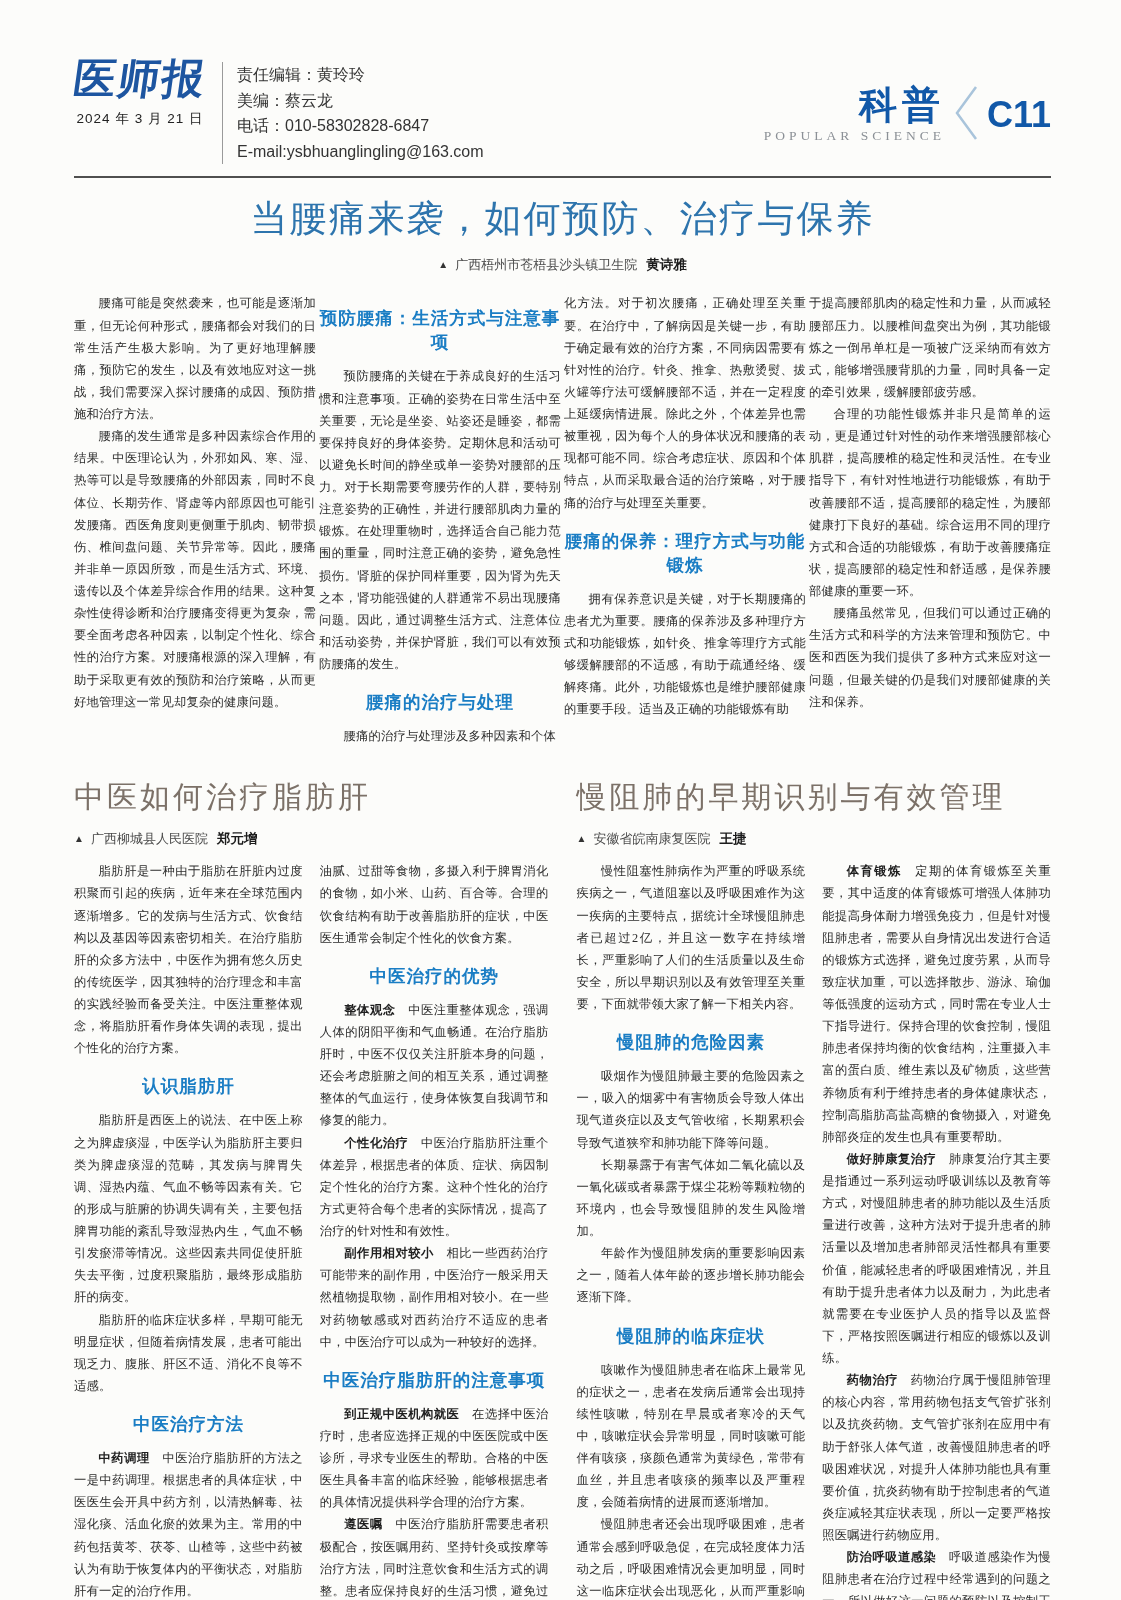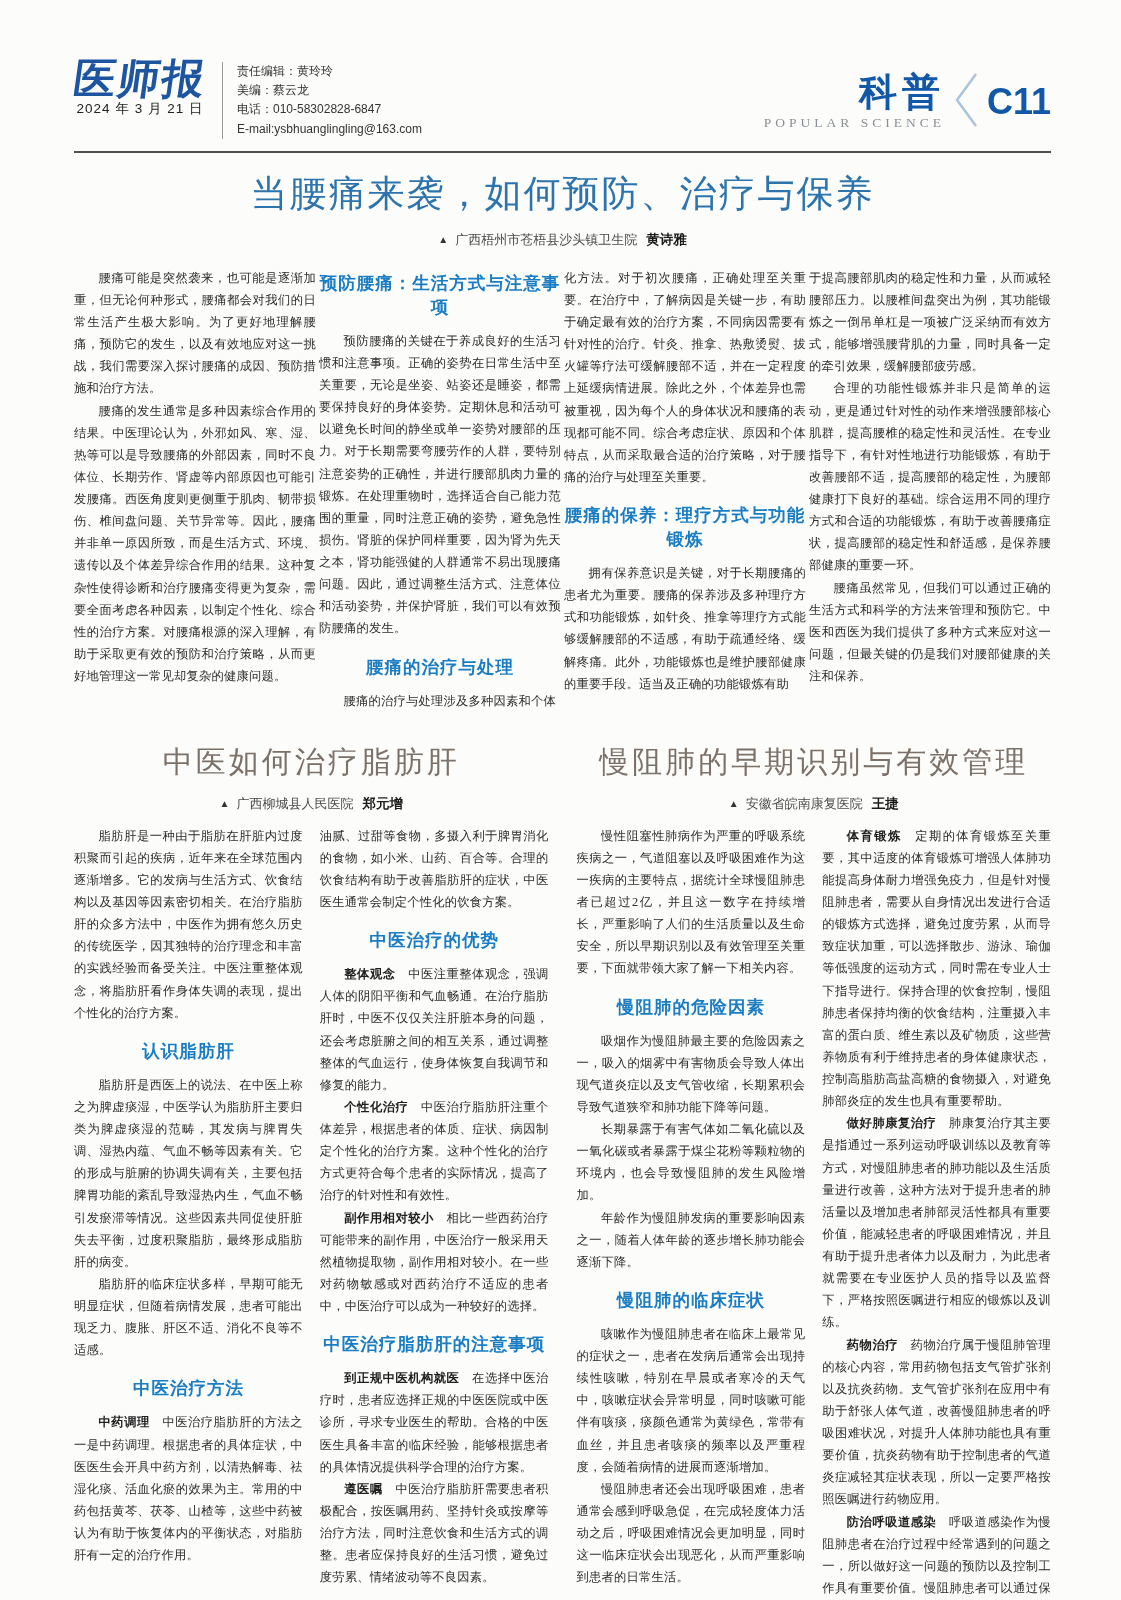--- a/index.html
+++ b/index.html
@@ -11,23 +11,23 @@
   }
   .page { box-sizing:border-box; width:1121px; height:1600px; padding:58px 70px 0 74px; }
 
   
   .masthead { display:flex; align-items:stretch; border-bottom:2px solid #4f4f4f; padding-bottom:12px; }
   .logo-block { display:flex; flex-direction:column; align-items:center; margin-right:16px; }
   .logo {
     font-family:"DejaVu Serif", serif; font-weight:bold; color:#1d55a0;
     font-size:42px; line-height:1; transform:skewX(-8deg); letter-spacing:2px;
   }
-  .issue-date { font-size:13.5px; color:#222; letter-spacing:1px; white-space:nowrap; }
+  .issue-date { font-size:13.5px; margin-top:10px; color:#222; letter-spacing:1px; white-space:nowrap; }
   .v-divider { width:1px; background:#9a9a9a; margin:4px 14px 0 0; }
-  .editor-info { font-size:12px; line-height:1.6; color:#333; padding-top:4px; }
+  .editor-info { font-size:16px; line-height:1.6; color:#333; padding-top:4px; }
   .spacer { flex:1; }
   .section-block { display:flex; align-items:center; gap:8px; padding-top:8px; }
   .kepu-wrap { display:flex; flex-direction:column; align-items:flex-end; }
   .kepu { font-size:38px; font-weight:900; color:#1158a8; letter-spacing:5px; line-height:1; }
   .kepu-en { font-size:13.5px; color:#8b9096; letter-spacing:4px; margin-top:4px;
              font-family:"Liberation Serif", serif; white-space:nowrap; }
   .pageno { font-size:36px; font-weight:bold; color:#1158a8; line-height:1; }
 
   
   .article-lead { margin-top:16px; text-align:center; }
@@ -43,26 +43,26 @@
   .body-p {
     margin:0; font-size:12.3px; line-height:1.8; text-indent:2em;
     font-family:"Liberation Serif", serif; color:#2b2b2b; letter-spacing:0.2px;
   }
   .body-p.cont { text-indent:0; }
   .body-p b { font-family:"Liberation Sans", sans-serif; color:#1f1f1f; }
   .col-heading {
     margin:15px 0 11px; text-align:center; font-size:17.5px; color:#1a7dc4;
     font-weight:bold; letter-spacing:1px; text-indent:0;
   }
-  .col > .col-heading:first-child { margin-top:4px; }
+  .col > .col-heading:first-child { margin-top:14px; }
 
   
   .bottom-row { display:flex; gap:28px; margin-top:30px; }
   .article-half { flex:1 1 0; min-width:0; }
-  .half-head { text-align:center; }
+  .half-head { text-align:left; }
   .half-title { font-size:30px; color:#7c7168; font-weight:500; letter-spacing:3px; }
 </style>
 </head>
 <body>
 
 <div class="page">
 
   <div class="masthead">
     <div class="logo-block">
       <div class="logo">医师报</div>

